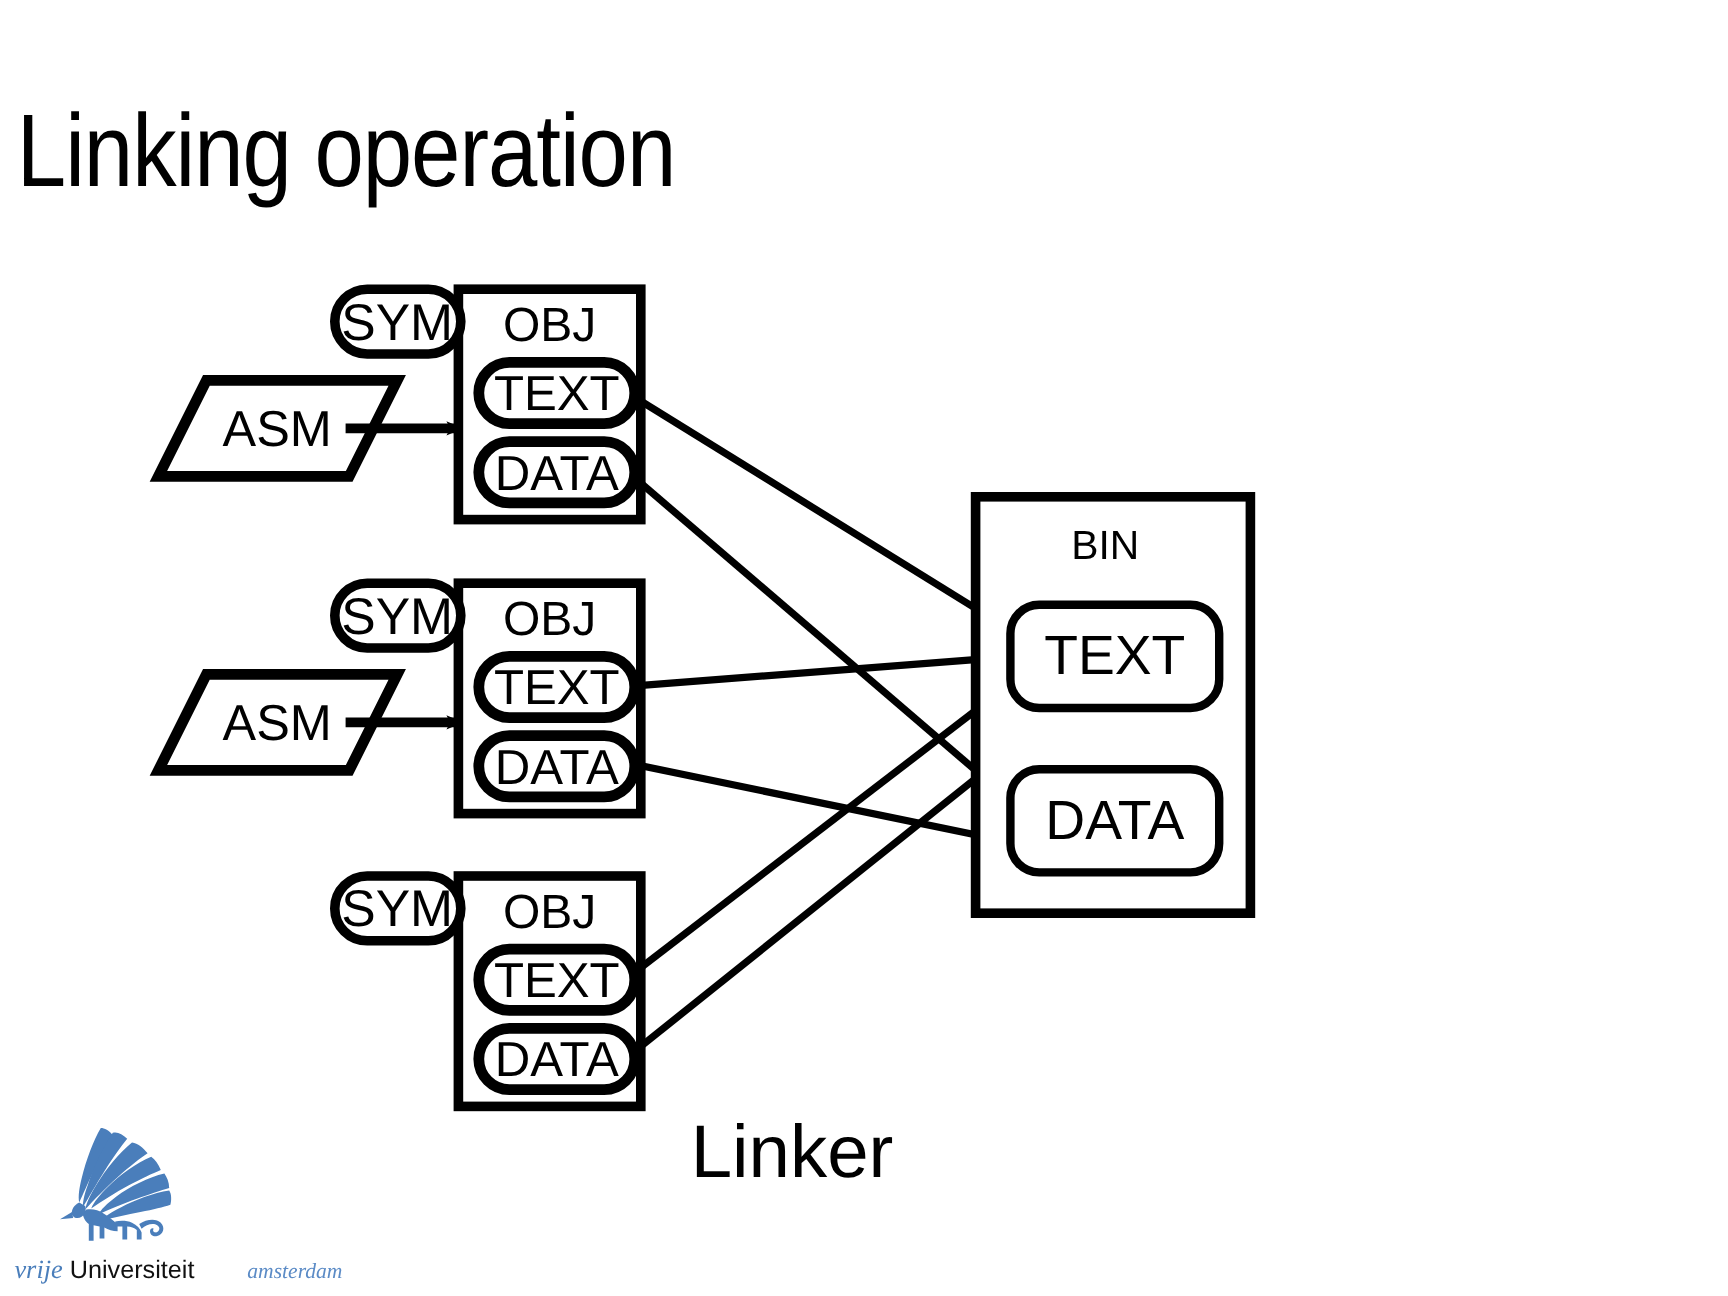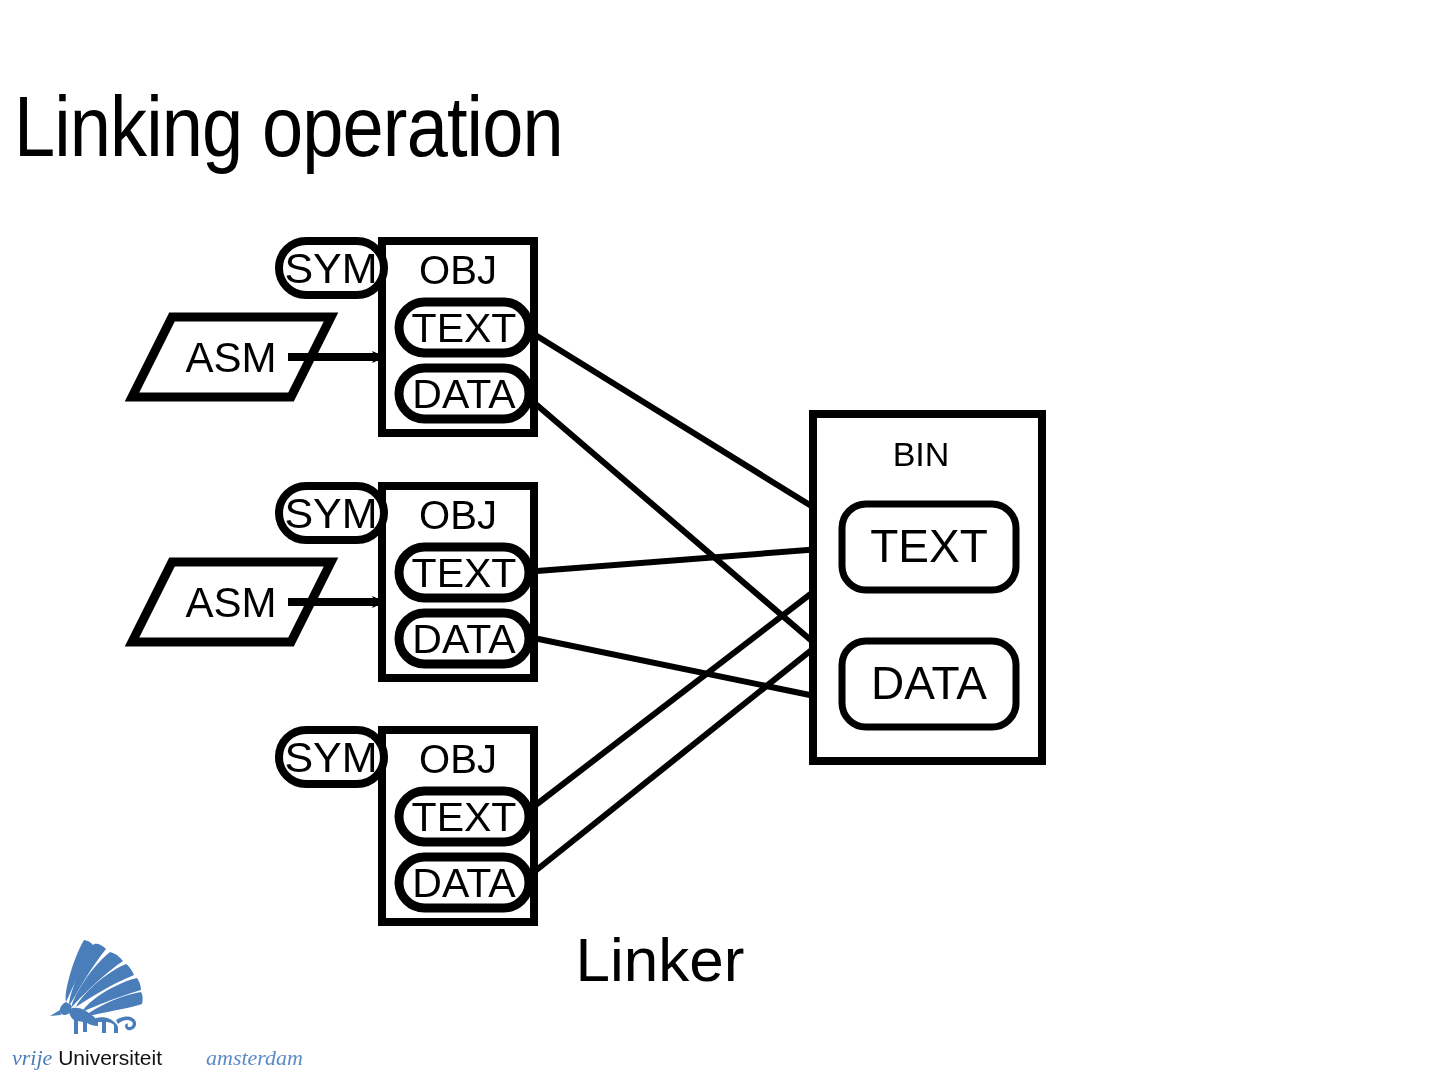--- a/index.html
+++ b/index.html
@@ -89,21 +89,21 @@
     color: #111111;
     font-style: normal;
     font-family: "Liberation Sans", sans-serif;
     font-size: 21px;
     margin-top: 14px;
   }
   .lt-ams {
     color: #5B8BC6;
     font-style: italic;
     font-family: "Liberation Serif", serif;
-    font-size: 22px;
+    font-size: 18px;
     margin-left: 44px;
   }
 </style>
 </head>
 <body>
 
 <div id="slide">
 
   <div class="slide-title">Linking operation</div>
 

